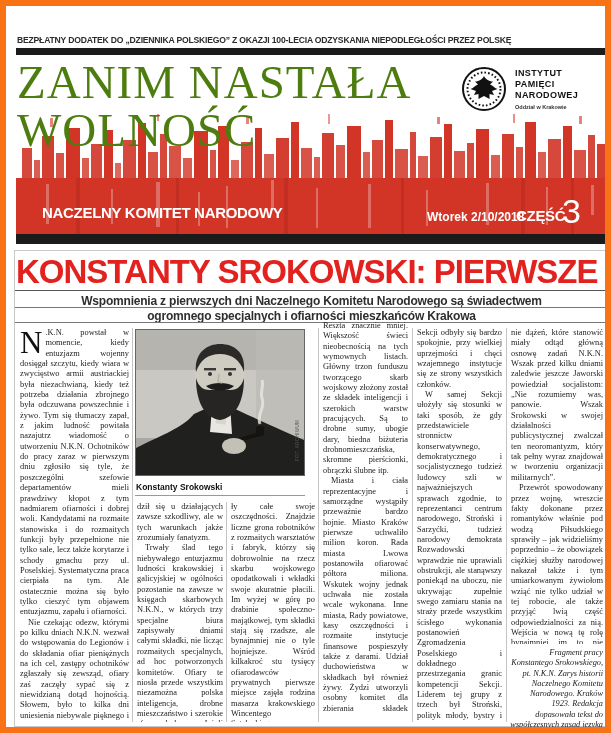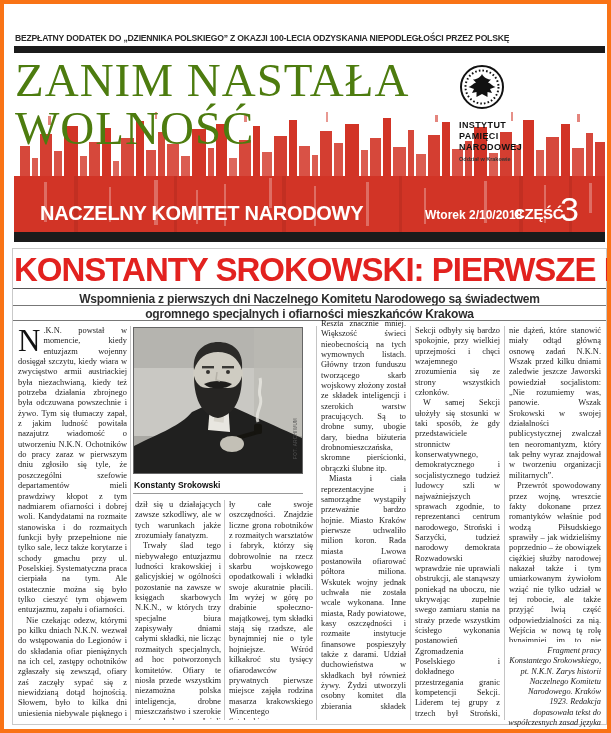--- a/index.html
+++ b/index.html
@@ -1,44 +1,44 @@
 <!DOCTYPE html>
 <html lang="pl" style="--accent: #e2221f; --band-red: #d23426; --bar-black: #1b1b1b;"><head>
 <meta charset="utf-8">
 <style>
   :root{
     --accent:#e2221f; --band-red:#d23426; --bar-black:#1b1b1b; --ink:#1c1c1c;
   }
   *{margin:0;padding:0;box-sizing:border-box;}
   body{background:#e9e9e9;font-family:"Liberation Sans",sans-serif;}
   .page{position:relative;width:611px;height:733px;background:#ffffff;margin:0 auto;
-        overflow:hidden;border:4px solid #f97316;}
+        overflow:hidden;border:6px solid #f97316;}
 
   
   .topbar-text{position:absolute;left:11px;top:29px;font-size:8.6px;font-weight:700;
         letter-spacing:-0.2px;color:#2b2b2b;}
   .topbar-rule{position:absolute;left:10px;top:42px;width:591px;height:7px;background:var(--bar-black);}
 
   
   .masthead-title{position:absolute;left:11px;top:52px;z-index:3;
         font-family:"Liberation Serif",serif;font-size:47px;line-height:48px;
         color:#4d7c0f;letter-spacing:1px;font-weight:400;}
   .splatter{position:absolute;left:10px;top:108px;width:591px;height:122px;z-index:1;}
   .band-label{position:absolute;left:36px;top:198px;z-index:4;color:#fff;
-        font-size:20px;font-weight:700;letter-spacing:-0.3px;}
+        font-size:15px;font-weight:700;letter-spacing:-0.3px;}
   .band-date{position:absolute;left:421px;top:204px;z-index:4;color:#fff;
         font-size:12px;font-weight:700;}
   .band-part{position:absolute;left:510px;top:201px;z-index:4;color:#fff;
         font-size:15px;font-weight:700;letter-spacing:-0.3px;}
   .band-part-num{position:absolute;left:556px;top:186px;z-index:4;color:#fff;
         font-size:34px;font-weight:400;}
   .bar2{position:absolute;left:10px;top:228px;width:591px;height:10px;background:var(--bar-black);z-index:4;}
 
   
-  .ipn{position:absolute;left:455px;top:60px;z-index:3;display:flex;gap:8px;flex-direction:column;}
+  .ipn{position:absolute;left:455px;top:60px;z-index:3;display:flex;gap:8px;}
   .ipn-text{padding-top:2px;}
   .ipn-line{font-size:9px;font-weight:700;color:#111;letter-spacing:0.4px;line-height:11px;}
   .ipn-branch{font-size:5.5px;font-weight:700;color:#333;margin-top:3px;}
 
   
   .article-box{position:absolute;left:8px;top:244px;width:595px;height:477px;
         border:1px solid #c9c9c9;background:#fff;z-index:2;}
   .headline{position:absolute;left:10px;top:247px;width:591px;text-align:center;z-index:3;
         color:var(--accent);font-size:33px;font-weight:700;letter-spacing:-1px;white-space:nowrap;}
   .headline-rule{position:absolute;left:9px;top:284px;width:593px;height:1px;background:#555;z-index:3;}
@@ -255,21 +255,21 @@
     <p>ły całe swoje oszczędności. Znajdzie liczne grona robotników z rozmaitych warsztatów i fabryk, którzy się dobrowolnie na rzecz skarbu wojskowego opodatkowali i wkładki swoje akuratnie płacili. Im wyżej w górę po drabinie społeczno-majątkowej, tym składki stają się rzadsze, ale bynajmniej nie o tyle hojniejsze. Wśród kilkakroć stu tysięcy ofiarodawców prywatnych pierwsze miejsce zajęła rodzina masarza krakowskiego Wincentego Satałeckiego, z sumą 50.000 koron w złocie, nie licząc obfitych darów w wyrobach masarskich, które przez szereg dni dowożono dla zgromadzonych w koszarach ochotników. Dopiero po tych mieszczanach krakowskich idzie kilka nazwisk arystokratycznych i magnackich, reprezentujących olbrzymie fortuny. Trzech z nich tylko czy członków ofiarowało po 50.000 koron.</p>
   </div>
 
   <div class="col" style="left:317px;top:315px;width:85px;height:394px;">
     <p>Reszta znacznie mniej. Większość świeci nieobecnością na tych wymownych listach. Główny trzon funduszu tworzącego skarb wojskowy złożony został ze składek inteligencji i szerokich warstw pracujących. Są to drobne sumy, ubogie dary, biedna biżuteria drobnomieszczańska, skromne pierścionki, obrączki ślubne itp.</p>
     <p>Miasta i ciała reprezentacyjne i samorządne wystąpiły przeważnie bardzo hojnie. Miasto Kraków pierwsze uchwaliło milion koron. Rada miasta Lwowa postanowiła ofiarować półtora miliona. Wskutek wojny jednak uchwała nie została wcale wykonana. Inne miasta, Rady powiatowe, kasy oszczędności i rozmaite instytucje finansowe pospieszyły także z darami. Udział duchowieństwa w składkach był również żywy. Żydzi utworzyli osobny komitet dla zbierania składek między sobą. Wszystkiego razem w ciągu pierwszych sześciu tygodni wpłynęło do kas N.K.N. około dwa miliony koron.</p>
 
   </div>
 
   <div class="col" style="left:411px;top:322px;width:85px;height:394px;">
-    <p>Sekcji odbyły się bardzo spokojnie, przy wielkiej uprzejmości i chęci wzajemnego zrozumienia się ze strony wszystkich członków.</p>
+    <p>Sekcji odbyły się bardzo spokojnie, przy wielkiej uprzejmości i chęci wzajemnego instytucje się ze strony wszystkich członków.</p>
     <p>W samej Sekcji ułożyły się stosunki w taki sposób, że gdy przedstawiciele stronnictw konserwatywnego, demokratycznego i socjalistycznego tudzież ludowcy szli w najważniejszych sprawach zgodnie, to reprezentanci centrum narodowego, Stroński i Sarzyćki, tudzież narodowy demokrata Rozwadowski wprawdzie nie uprawiali obstrukcji, ale stanąwszy poniekąd na uboczu, nie ukrywając zupełnie swego zamiaru stania na straży przede wszystkim ścisłego wykonania postanowień Zgromadzenia Poselskiego i dokładnego przestrzegania granic kompetencji Sekcji. Liderem tej grupy z trzech był Stroński, polityk młody, bystry i ruchliwy, który od pierwszej chwili przeznaczył sobie rolę takiego defensoris vinculi matrimonii (obrońcy węzła małżeńskiego). (...)</p>
 
   </div>
 
   <div class="col" style="left:505px;top:322px;width:92px;height:316px;">
     <p>nie dążeń, które stanowić miały odtąd główną osnowę zadań N.K.N. Wszak przed kilku dniami zaledwie jeszcze Jaworski powiedział socjalistom: „Nie rozumiemy was, panowie. Wszak Srokowski w swojej działalności publicystycznej zwalczał ten neoromantyzm, który tak pełny wyraz znajdował w tworzeniu organizacji militarnych”.</p>
     <p>Przewrót spowodowany przez wojnę, wreszcie fakty dokonane przez romantyków właśnie pod wodzą Piłsudskiego sprawiły – jak widzieliśmy poprzednio – że obowiązek ciężkiej służby narodowej nakazał także i tym umiarkowanym żywiołom wziąć nie tylko udział w tej robocie, ale także przyjąć lwią część odpowiedzialności za nią. Wejścia w nową tę rolę bynajmniej im to nie ułatwiło. Na nowych swoich towarzyszów pracy patrzyli z niepokojem nieznajomości, nierzadko wręcz niezrozumienia. Dla polityków praktycznych, którzy się w tym tak odmiennym otoczeniu znaleźli, widok tego wielkiego ruchu, tajemniczości, tego poświęcenia, tych błyszczących oczu, tych ściągniętych brwi na fanatycznych twarzach partyjników zaciekłych i niedostępnych – był nowością, często nawet miłą i wzruszającą, ale częściej niedającą się zrozumieć należycie, z którą nie wiedzieli co począć.</p>
   </div>
 
   <div class="attribution">Fragment pracy Konstantego Srokowskiego, pt. N.K.N. Zarys historii Naczelnego Komitetu Narodowego. Kraków 1923. Redakcja dopasowała tekst do współczesnych zasad języka polskiego.</div>

